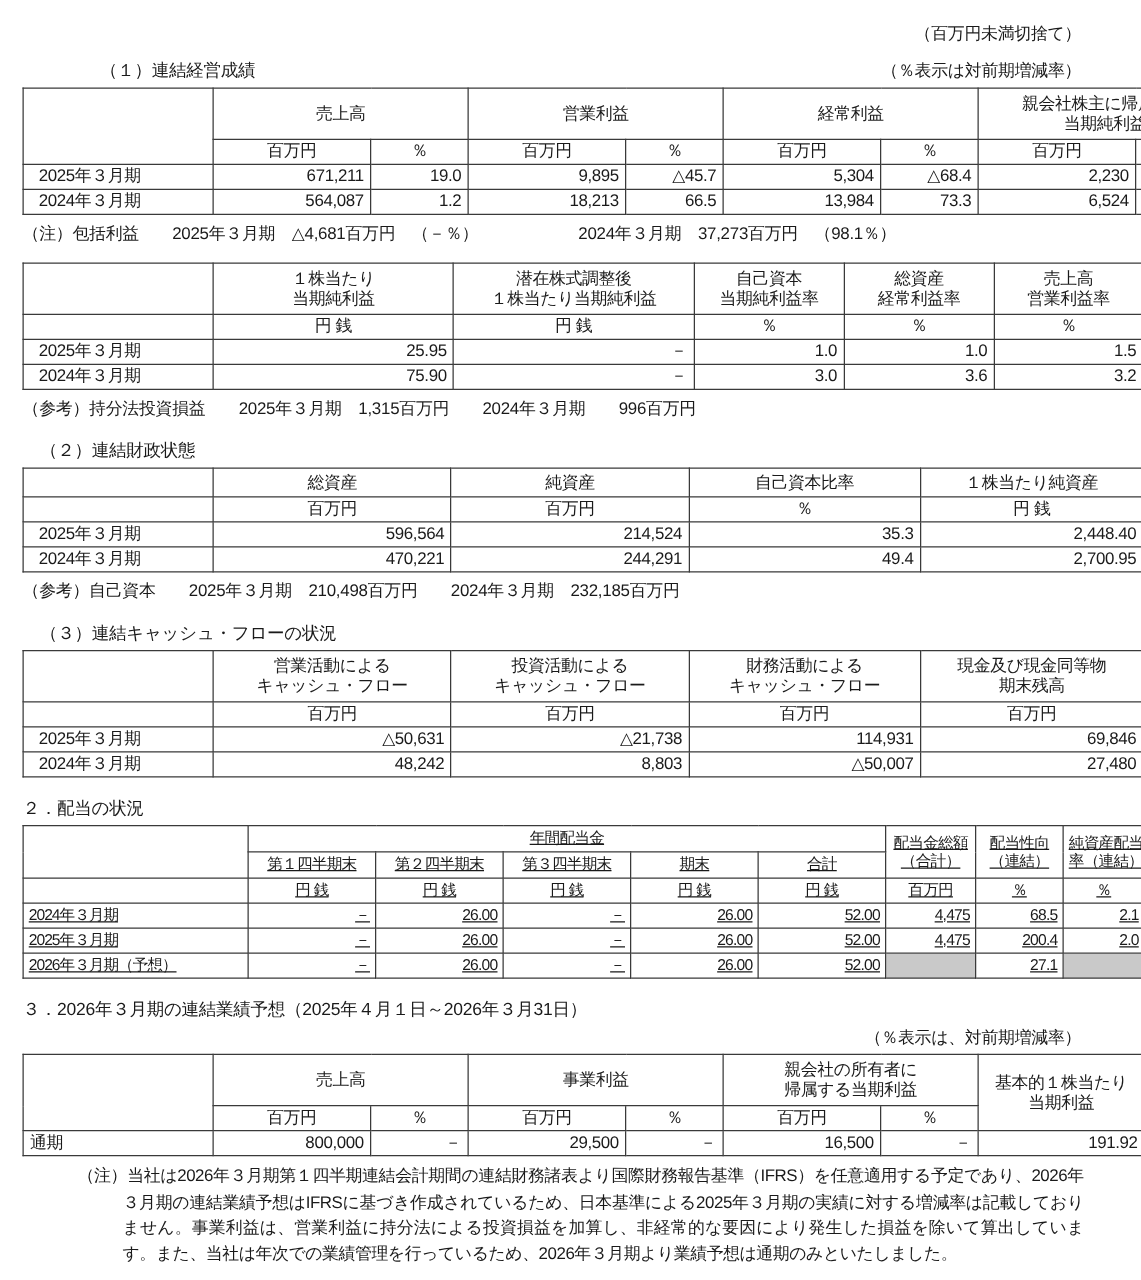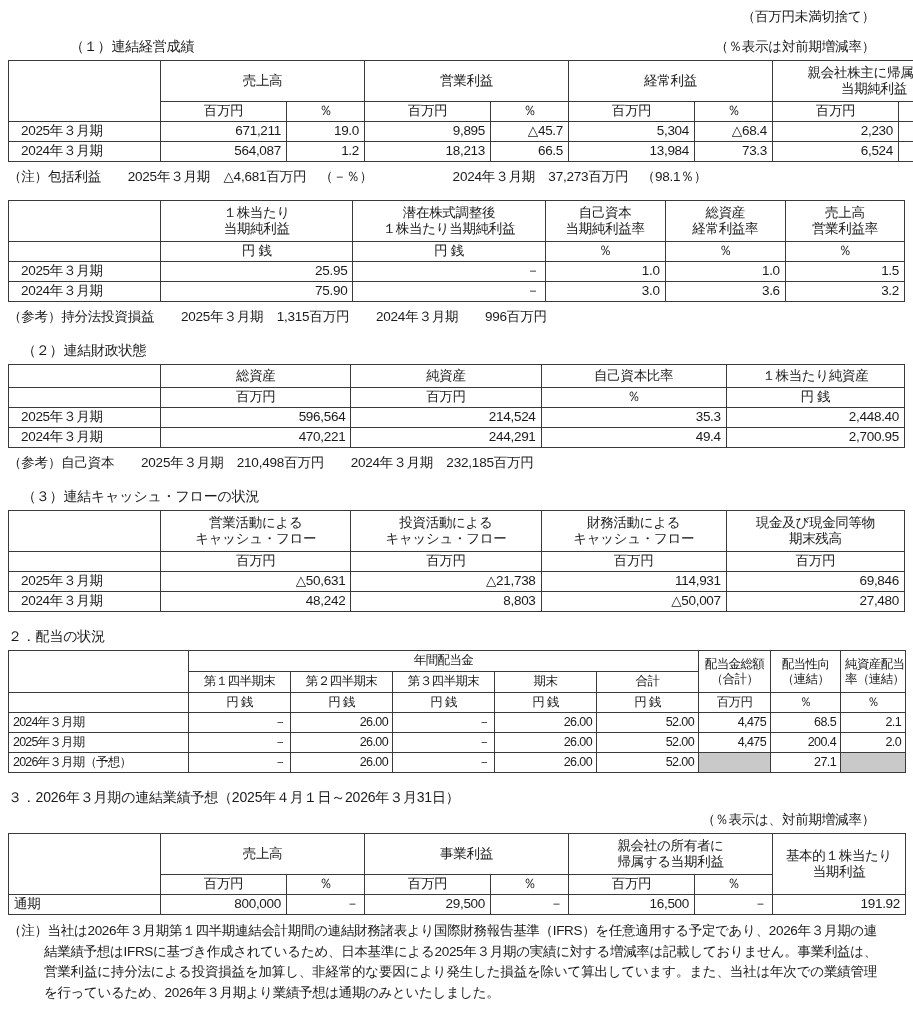--- a/index.html
+++ b/index.html
@@ -12,21 +12,21 @@
     height: 1024px;
     font-family: "Liberation Sans", "DejaVu Sans", sans-serif;
     color: #1a1a1a;
     font-size: 13px;
     position: relative;
     overflow: hidden;
   }
   .page {
     width: 885px;
     height: 1024px;
-    padding: 0;
+    padding: 10px;
     box-sizing: border-box;
     position: relative;
   }
 
   
   .right-note {
     text-align: right;
     font-size: 13.5px;
     padding-right: 10px;
     letter-spacing: -0.2px;
@@ -113,38 +113,40 @@
   .sp6  { height: 6px; }
   .sp8  { height: 8px; }
   .sp14 { height: 14px; }
   .sp16 { height: 16px; }
 
   
   table.divtbl td, table.divtbl th {
     font-size: 12.5px;
     letter-spacing: -0.6px;
     padding: 0 4px;
+    text-decoration: underline;
   }
   table.divtbl .rowlab {
     padding-left: 4px;
     letter-spacing: -0.8px;
   }
 
   
   .footnote {
     font-size: 13.5px;
     line-height: 1.52;
     padding: 0 8px 0 8px;
     letter-spacing: -0.35px;
     text-align: justify;
   }
   .footnote .hang {
     display: block;
     padding-left: 36px;
     text-indent: -36px;
+    margin-left: 44px;
   }
 </style>
 </head>
 <body>
 
 <div class="page">
 
   <div class="sp8"></div>
   <div class="right-note">（百万円未満切捨て）</div>
 

